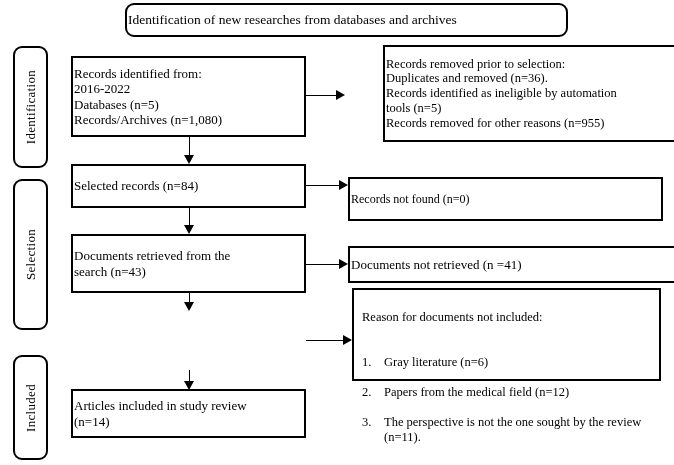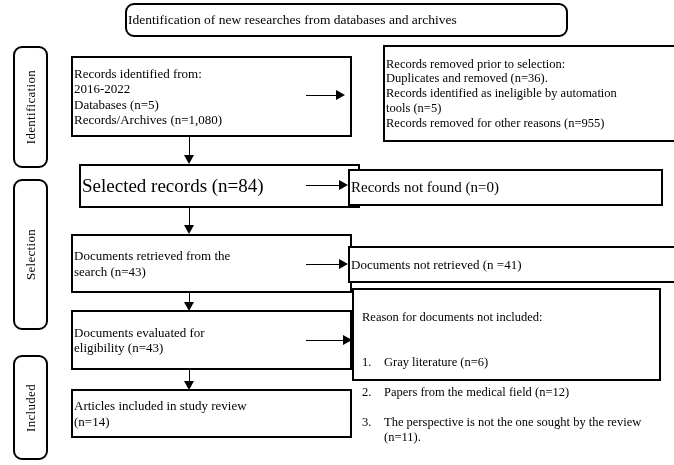--- a/index.html
+++ b/index.html
@@ -64,36 +64,36 @@
     transform: rotate(180deg);
     font-size: 13px;
     letter-spacing: 0.3px;
     white-space: nowrap;
   }
   #stage-identification { top: 46px;  height: 122px; }
   #stage-selection      { top: 179px; height: 151px; }
   #stage-included       { top: 355px; height: 105px; }
 
   
-  .left-box { left: 71px; width: 281px; }
+  .left-box { left: 71px; width: 235px; }
   #box-records-identified { top: 56px;  height: 81px; font-size: 13px; }
-  #box-selected-records   { top: 164px; height: 44px; font-size: 19px; margin-left: 8px; }
+  #box-selected-records   { top: 164px; height: 44px; font-size: 13px; }
   #box-documents-retrieved{ top: 234px; height: 59px; font-size: 13px; }
   #box-documents-evaluated{ top: 310px; height: 60px; font-size: 13px; }
   #box-articles-included  { top: 389px; height: 49px; font-size: 13px; }
 
   
   #box-records-removed {
     left: 345px; top: 45px; width: 318px; height: 97px;
     font-size: 12.5px;
     margin-left: 38px;
   }
   #box-records-not-found {
-    left: 348px; top: 169px; width: 315px; height: 37px;
-    font-size: 15px;
+    left: 348px; top: 177px; width: 315px; height: 44px;
+    font-size: 12px;
   }
   #box-documents-not-retrieved {
     left: 348px; top: 246px; width: 377px; height: 37px;
     font-size: 13px;
   }
   #box-reason-not-included {
     left: 352px; top: 288px; width: 309px; height: 93px;
     font-size: 12.5px;
     align-items: flex-start;
     justify-content: flex-start;
@@ -171,24 +171,20 @@
 
   <div class="box left-box" id="box-selected-records">
     <span class="box-inner">Selected records (n=84)</span>
   </div>
 
   <div class="box left-box" id="box-documents-retrieved">
     <span class="box-inner">Documents retrieved from the
 search (n=43)</span>
   </div>
 
-  <div class="box left-box" id="box-documents-evaluated">
-    <span class="box-inner">Documents evaluated for
-eligibility  (n=43)</span>
-  </div>
 
   <div class="box left-box" id="box-articles-included">
     <span class="box-inner">Articles  included in study review
 (n=14)</span>
   </div>
 
   <div class="box" id="box-records-removed">
     <span class="box-inner">Records removed prior to selection:
 Duplicates and removed (n=36).
 Records identified as ineligible  by automation

